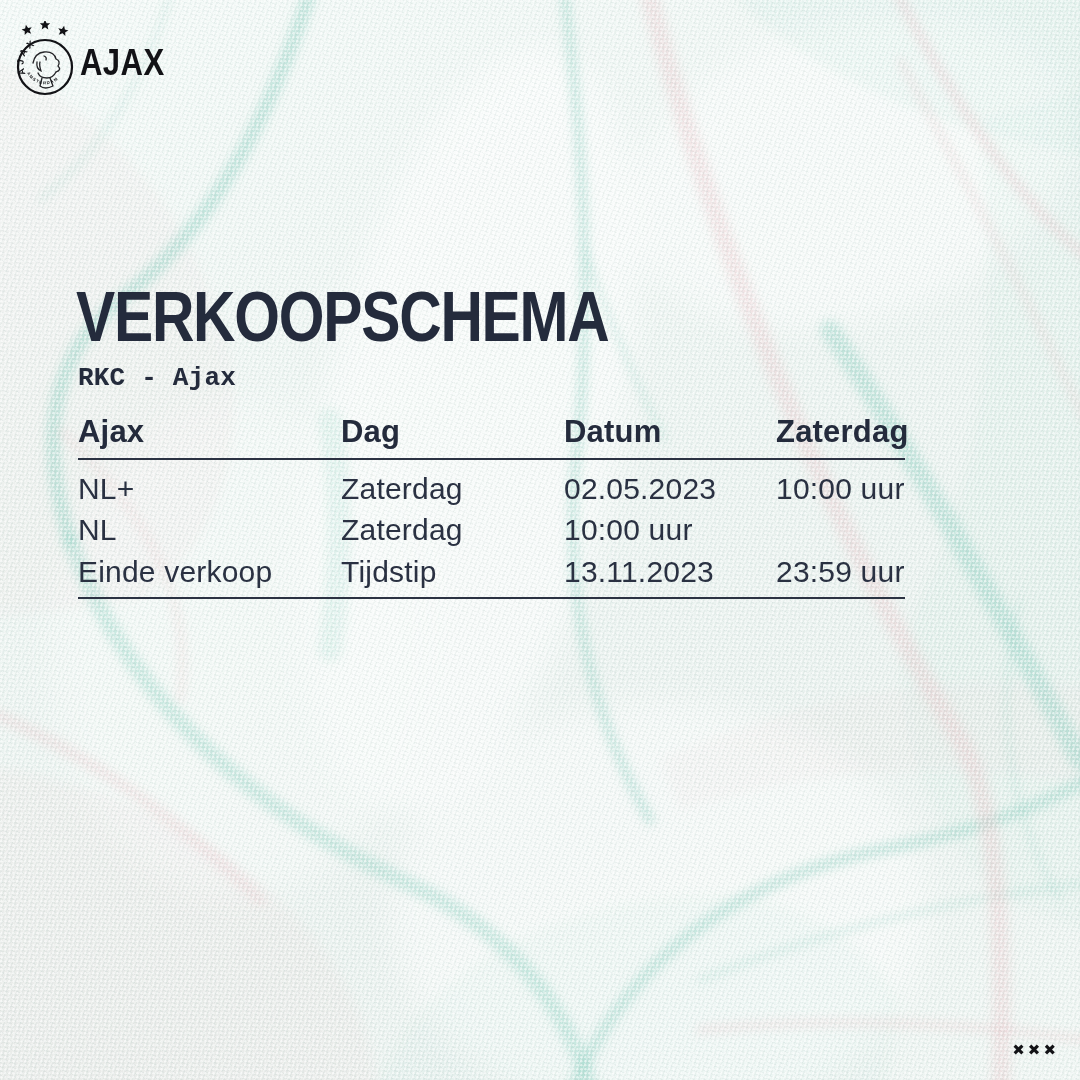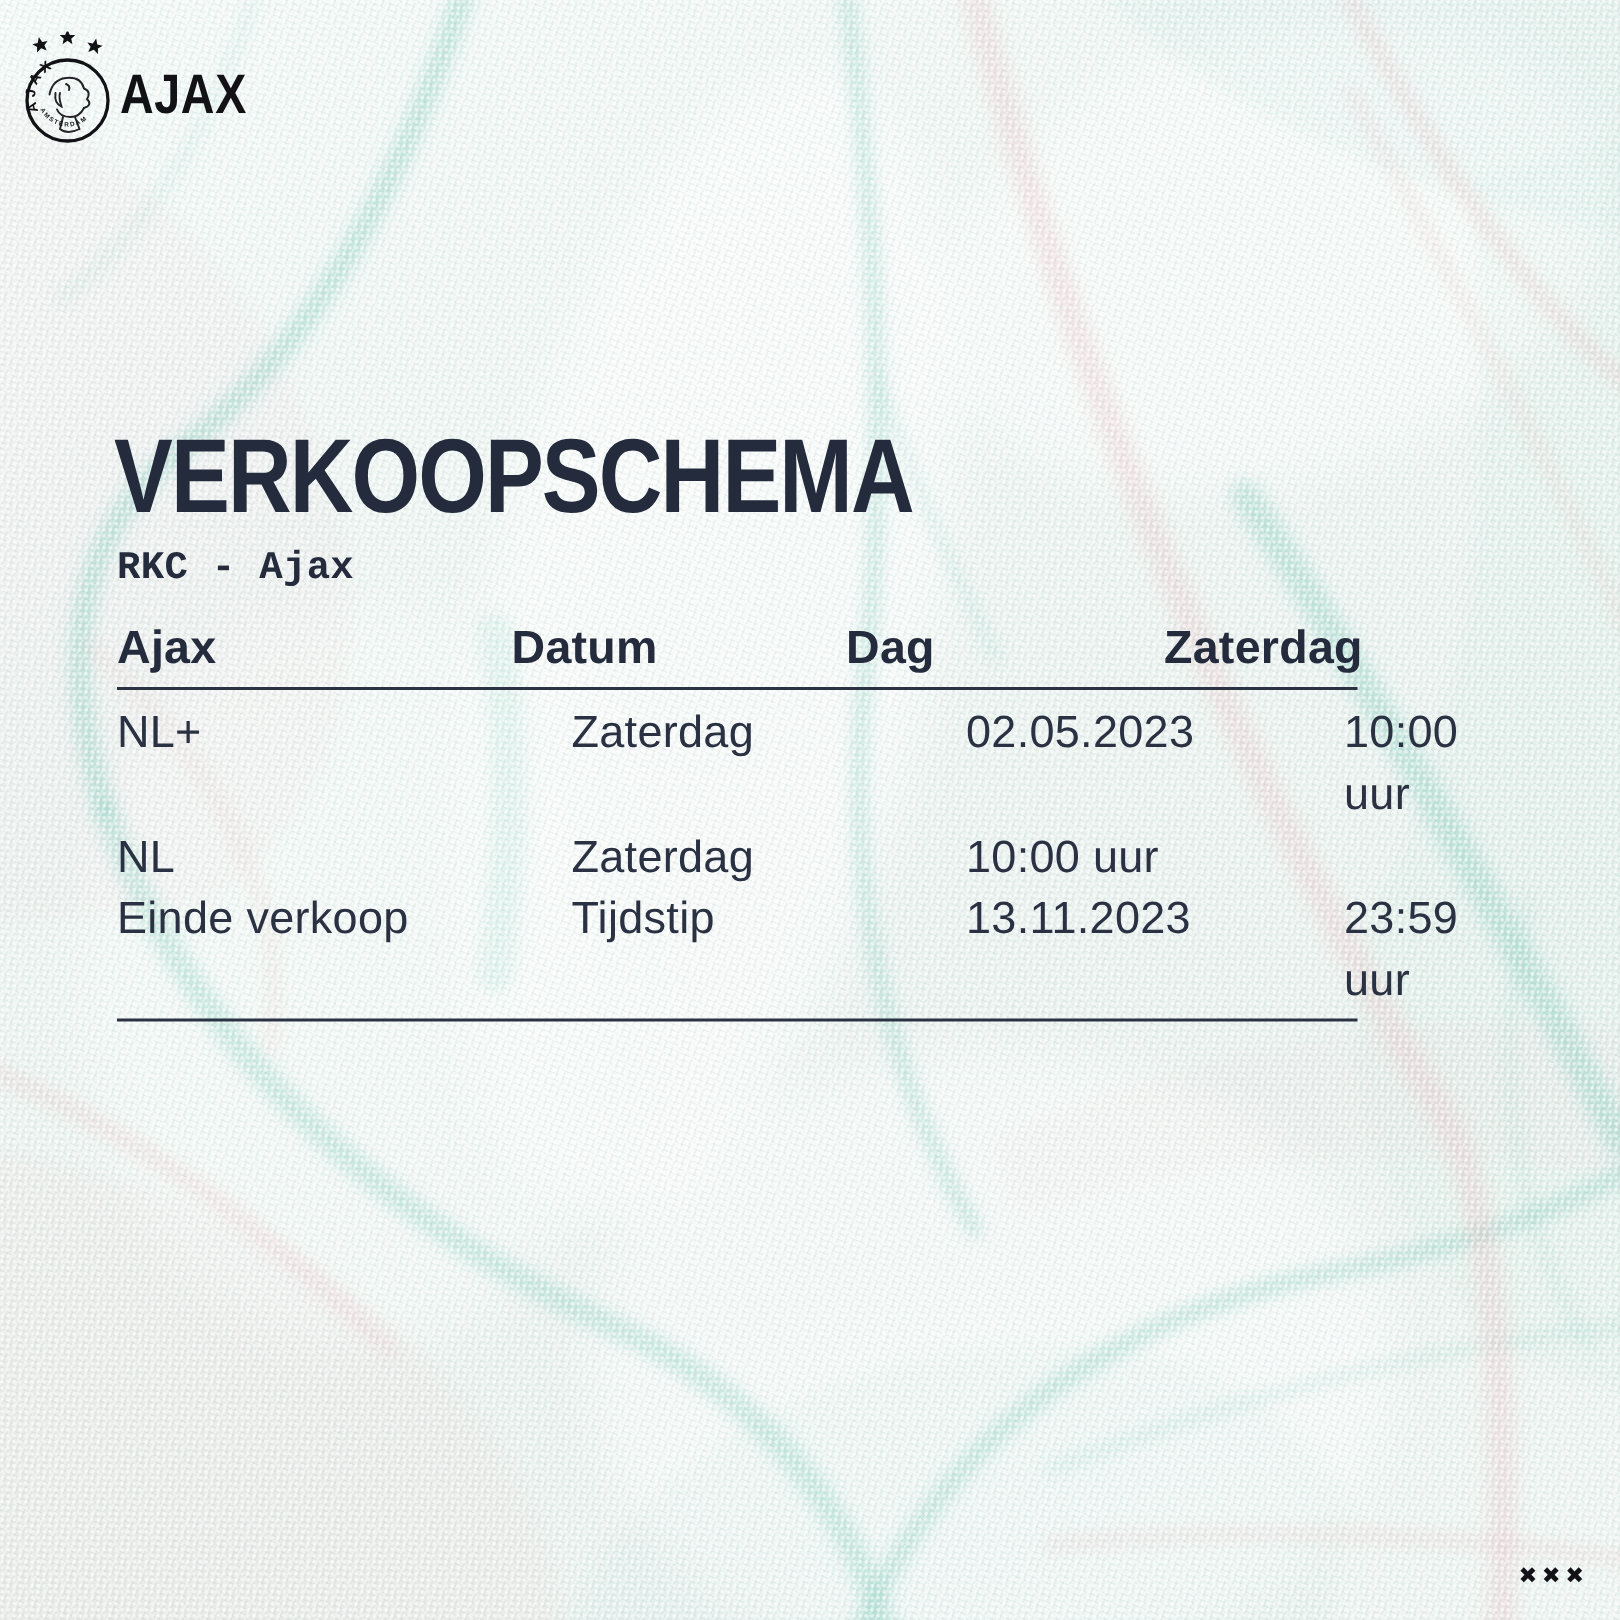--- a/index.html
+++ b/index.html
@@ -40,21 +40,21 @@
   }
   
   .table{position:absolute;left:78px;top:415px;width:827px;color:var(--navy);}
   .thead{
     display:grid;grid-template-columns:263px 223px 212px 1fr;
     font-size:31px;font-weight:700;line-height:34px;letter-spacing:0.2px;
     padding-bottom:9px;border-bottom:2px solid #2b3242;
   }
   .tbody{padding-top:8px;padding-bottom:5px;border-bottom:2px solid #2b3242;}
   .tr{display:grid;grid-template-columns:263px 223px 212px 1fr;
-      font-size:30px;font-weight:400;line-height:41.3px;color:#2a3142;letter-spacing:0.2px;gap:40px;}
+      font-size:30px;font-weight:400;line-height:41.3px;color:#2a3142;letter-spacing:0.2px;}
   
   .crosses{
     position:absolute;right:21px;bottom:22px;
     font-family:"DejaVu Sans", sans-serif;font-size:15px;font-weight:700;
     letter-spacing:3px;color:var(--black);line-height:1;
   }
 </style>
 </head>
 <body>
 
@@ -144,22 +144,22 @@
       </svg>
       <div class="wordmark">AJAX</div>
     </header>
 
     <h1 class="title">VERKOOPSCHEMA</h1>
     <div class="subtitle">RKC - Ajax</div>
 
     <section class="table">
       <div class="thead">
           <div>Ajax</div>
+          <div>Dag</div>
           <div>Datum</div>
-          <div>Dag</div>
           <div>Zaterdag</div>
         </div>
       <div class="tbody">
           <div class="tr">
             <div>NL+</div>
             <div>Zaterdag</div>
             <div>02.05.2023</div>
             <div>10:00 uur</div>
           </div>
           <div class="tr">

